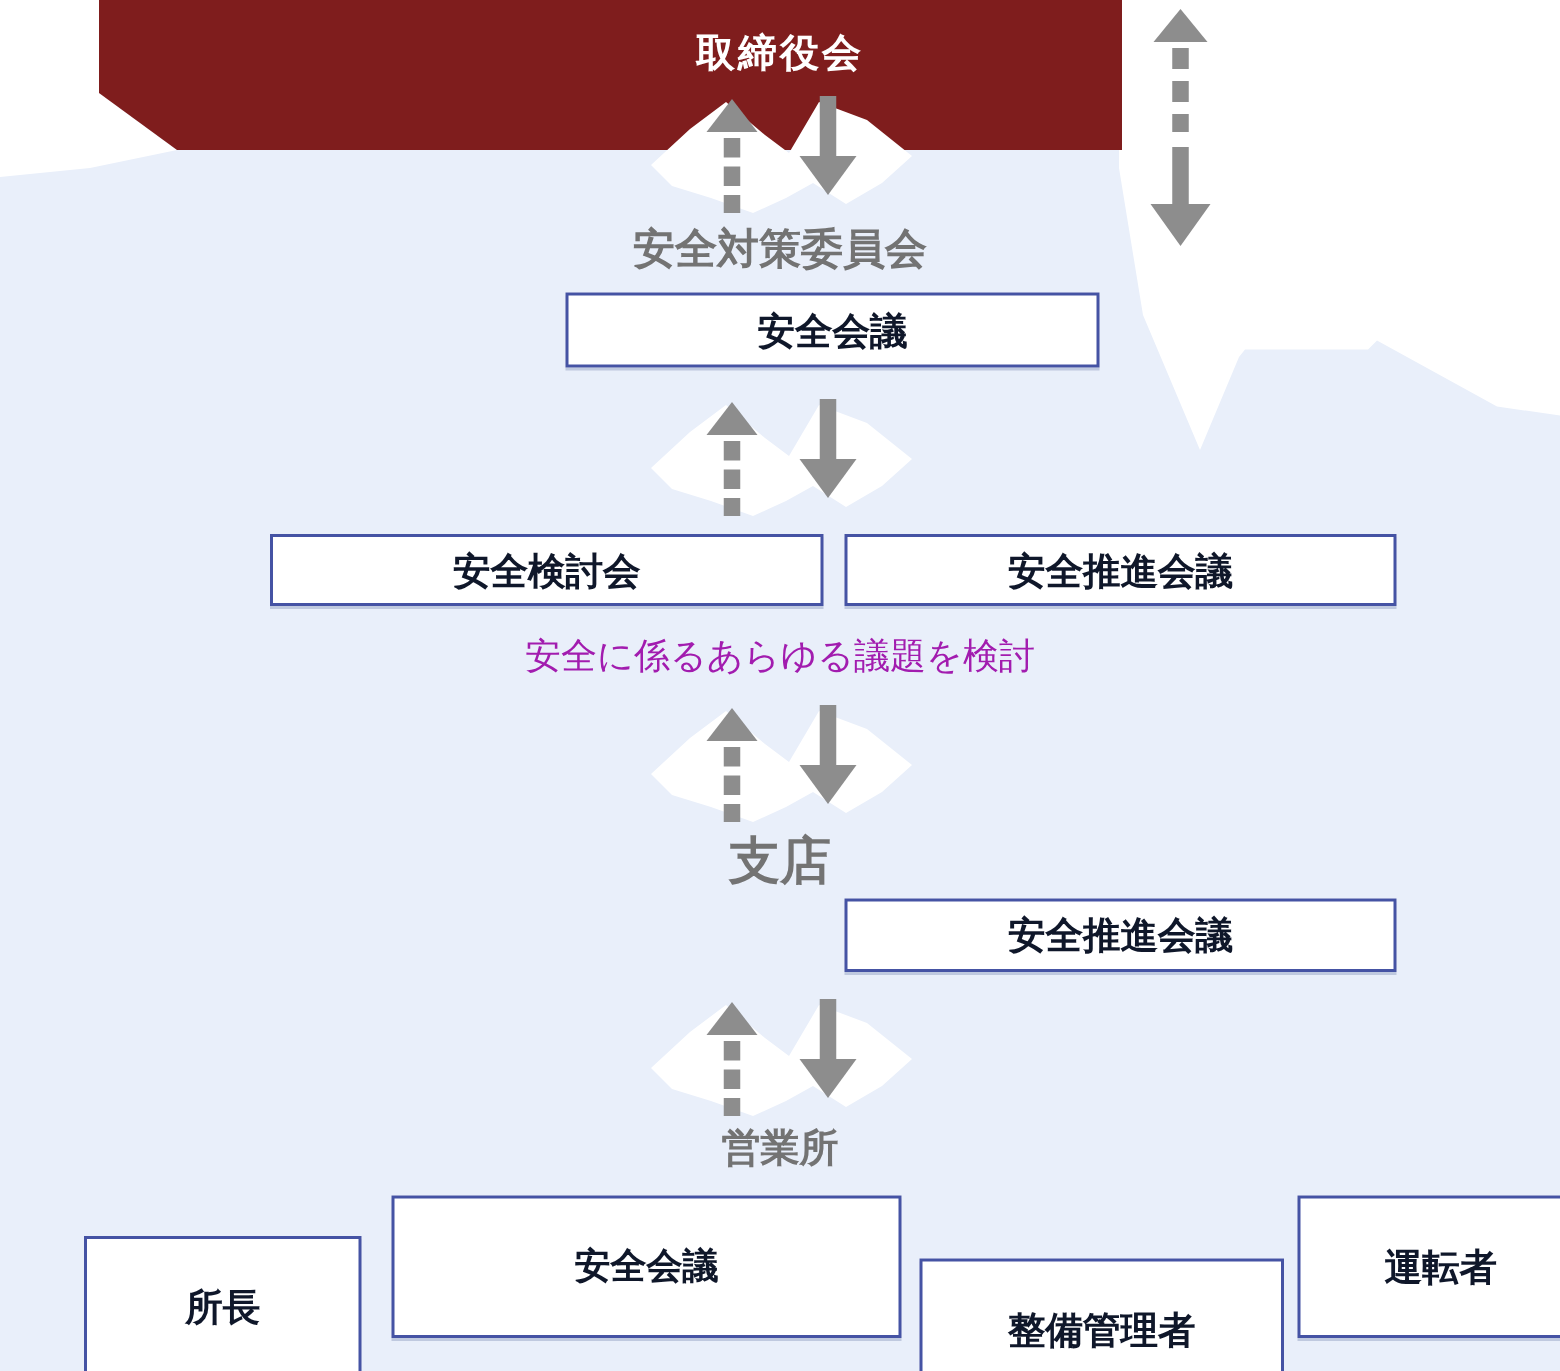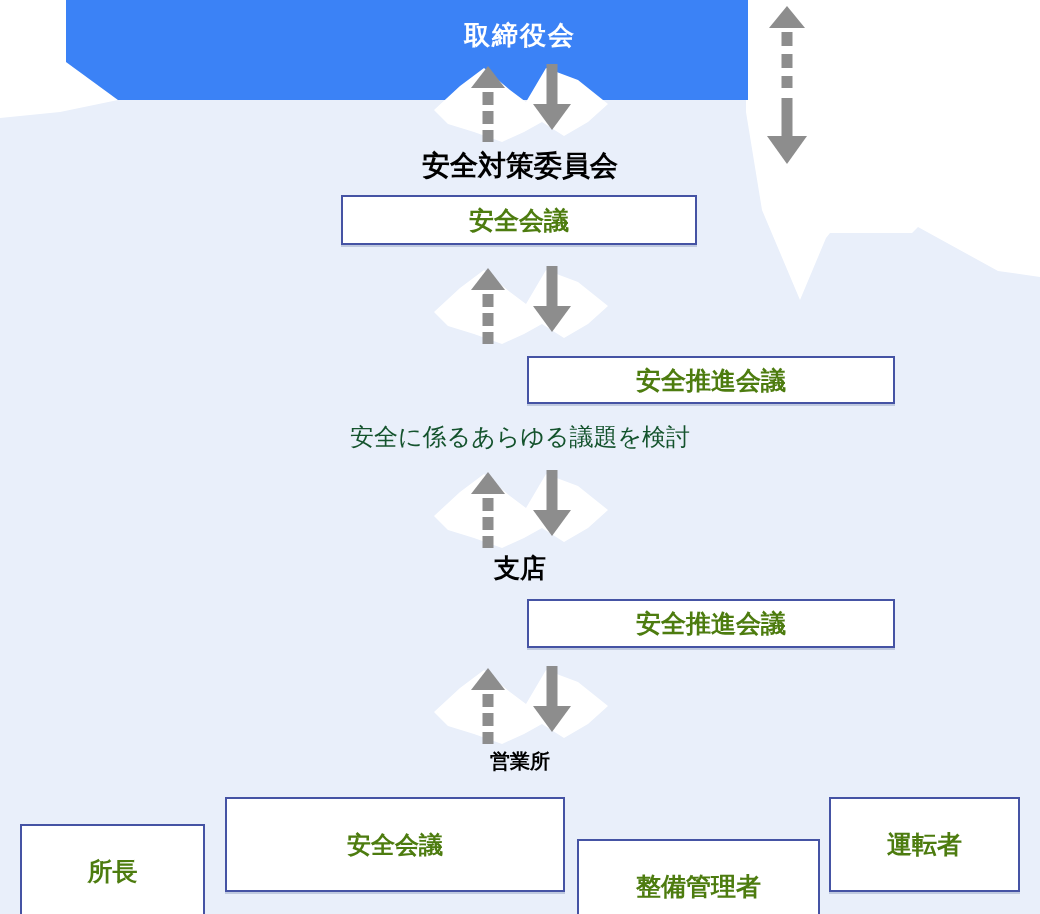--- a/index.html
+++ b/index.html
@@ -11,48 +11,49 @@
     position:absolute;left:0;top:0;width:1040px;height:914px;z-index:0;
     background:#e9effa;
     clip-path:polygon(66px 0,746px 0,746px 112px,762px 210px,800px 300px,826px 238px,
       830px 233px,912px 233px,918px 227px,998px 271px,1040px 277px,1040px 914px,
       0 914px,0 118px,60px 112px,118px 100px,66px 62px);
   }
 
   
   .banner{
     position:absolute;left:66px;top:0;width:682px;height:100px;z-index:1;
-    background:#3b82f6;
+    background:#7f1d1d;
     clip-path:polygon(0 0,100% 0,100% 100%,52px 100%,0 62px);
   }
   .banner-title{
     position:absolute;left:454px;top:18px;transform:translateX(-50%);
     color:#ffffff;font-size:26px;font-weight:700;letter-spacing:2px;white-space:nowrap;
   }
 
   .heading{
     position:absolute;left:520px;transform:translateX(-50%);z-index:2;
-    color:#000000;font-weight:700;white-space:nowrap;
+    color:#737373;font-weight:700;white-space:nowrap;
   }
   .h-committee{top:147px;font-size:28px;}
-  .h-branch{top:551px;font-size:26px;}
-  .h-office{top:748px;font-size:20px;}
+  .h-branch{top:551px;font-size:34px;}
+  .h-office{top:748px;font-size:26px;}
 
   .caption{
     position:absolute;left:520px;top:421px;transform:translateX(-50%);z-index:2;
-    color:#14532d;font-size:24px;font-weight:400;white-space:nowrap;
+    color:#a21caf;font-size:24px;font-weight:400;white-space:nowrap;
   }
 
   .obox{
     position:absolute;z-index:2;box-sizing:border-box;
     background:#ffffff;border:2px solid #4553a4;
     display:flex;align-items:center;justify-content:center;flex-direction:column;
-    font-weight:700;font-size:25px;color:#4d7c0f;text-align:center;
+    font-weight:700;font-size:25px;color:#0f172a;text-align:center;
     box-shadow:0 2px 0 rgba(156,170,200,0.55);
     white-space:nowrap;
+    margin-left:36px;
   }
   .b-safety-meeting{left:341px;top:195px;width:356px;height:50px;}
   .b-review-left  {left:144px;top:356px;width:369px;height:48px;}
   .b-review-right {left:527px;top:356px;width:368px;height:48px;}
   .b-branch-left  {left:144px;top:599px;width:369px;height:49px;}
   .b-branch-right {left:527px;top:599px;width:368px;height:49px;}
   .b-office-1{left:20px; top:824px;width:185px;height:95px;}
   .b-office-2{left:225px;top:797px;width:340px;height:95px;font-size:24px;line-height:36px;}
   .b-office-3{left:577px;top:839px;width:243px;height:95px;}
   .b-office-4{left:829px;top:797px;width:191px;height:95px;}
@@ -112,20 +113,23 @@
       <rect x="62.5" y="32" width="11" height="13"></rect>
       <rect x="62.5" y="51" width="11" height="13"></rect>
       <rect x="62.5" y="70" width="11" height="12"></rect>
     </g>
     <g fill="#8d8d8d">
       <rect x="126.5" y="4" width="11" height="42"></rect>
       <polygon points="113,44 151,44 132,70"></polygon>
     </g>
   </svg>
 
+  <div class="obox b-review-left">
+    <span>安全検討会</span>
+  </div>
   <div class="obox b-review-right">
     <span>安全推進会議</span>
   </div>
 
   <div class="caption">安全に係るあらゆる議題を検討</div>
 
   <svg class="arrow-cluster ac-c" viewBox="0 0 200 88" aria-hidden="true">
     <path fill="#ffffff" d="M14,50 L40,26 L64,8 L90,30 L106,42 L126,8 L158,20 L188,44 L168,62 L144,76 L122,62 L104,72 L82,82 L54,72 L28,64 Z"></path>
     <g fill="#8d8d8d">
       <polygon points="68,6 51,28 85,28"></polygon>

